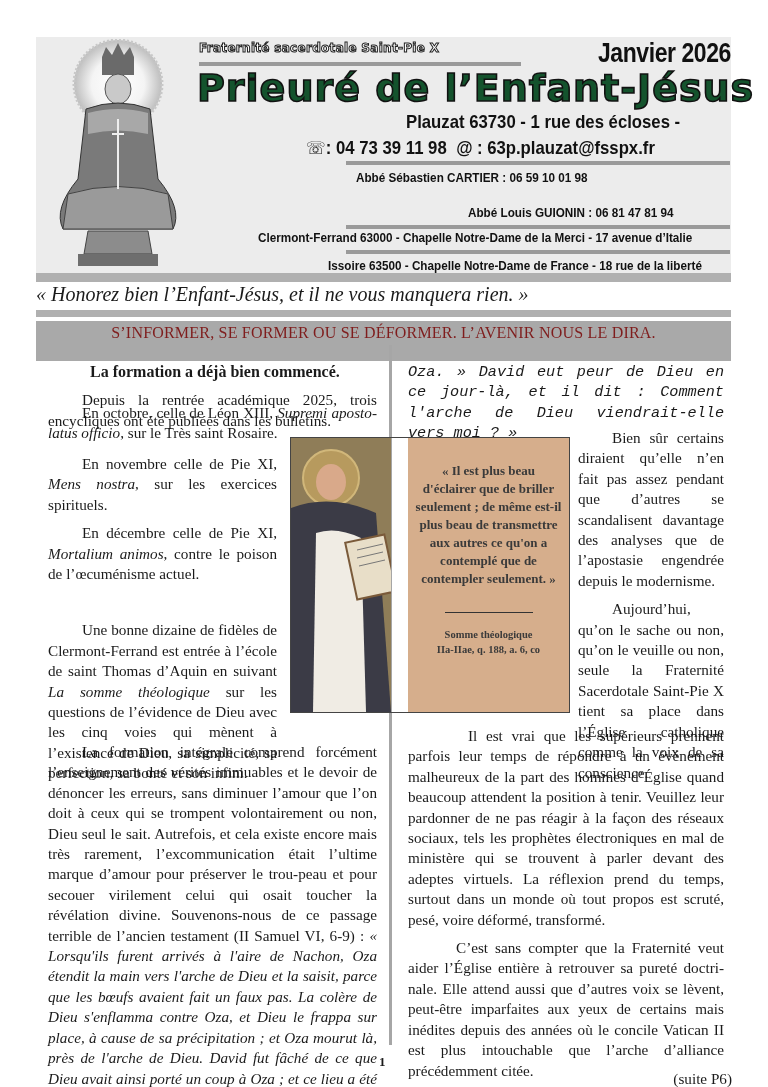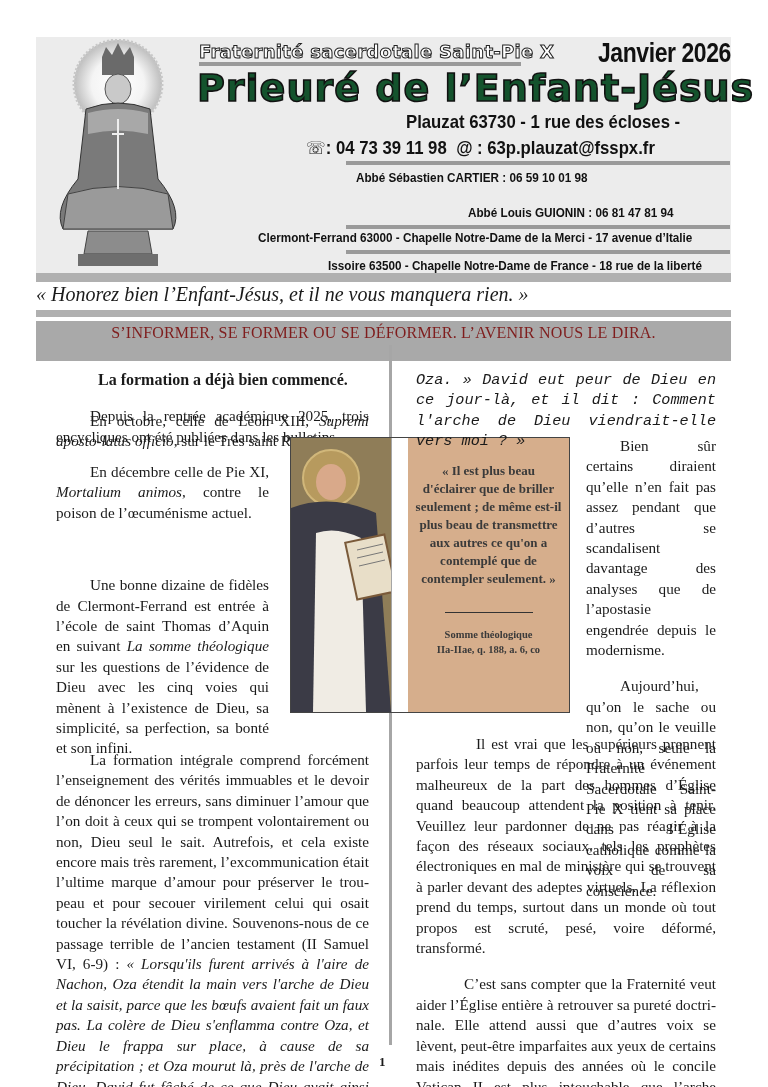--- a/index.html
+++ b/index.html
@@ -3,21 +3,21 @@
 <meta charset="utf-8">
 <style>
   html, body { margin: 0; padding: 0; background: #ffffff; }
   body { width: 768px; height: 1087px; position: relative; overflow: hidden;
          font-family: "Liberation Serif", "DejaVu Serif", serif; color: #1a1a1a; }
 
   
   .header { position: absolute; left: 36px; top: 37px; width: 695px; height: 236px; background: #ececec; }
   .statue { position: absolute; left: 12px; top: 2px; width: 145px; height: 230px; }
   .hdr-txt { position: absolute; font-family: "Liberation Sans", "DejaVu Sans", sans-serif; font-weight: bold; color: #111; white-space: nowrap; }
-  .fraternite { left: 163px; top: 4px; font-size: 18px; color: #fff; letter-spacing: 0.3px;
+  .fraternite { left: 163px; top: 4px; font-size: 12px; color: #fff; letter-spacing: 0.3px;
      -webkit-text-stroke: 1px #222; font-family: "DejaVu Sans", sans-serif; }
   .month { left: 562px; top: 0px; font-size: 28px; font-family: "Liberation Sans", sans-serif; font-weight: bold; transform: scaleX(0.82); transform-origin: left; letter-spacing: -0.5px;}
   .bar { position: absolute; height: 4px; background: #9a9a9a; }
   .prieure { left: 161px; top: 29px; font-size: 38px; color: #14532d; -webkit-text-stroke: 1.6px #111; letter-spacing: 1px;
      font-family: "DejaVu Sans", sans-serif; font-weight: bold; }
   .address { left: 370px; top: 74px; font-size: 19px; transform: scaleX(0.88); transform-origin: left; }
   .phone-line { left: 270px; top: 100px; font-size: 19px; transform: scaleX(0.88); transform-origin: left; }
   .phone-icon { font-size: 18px; font-weight: normal; }
   .abbe1 { left: 320px; top: 133px; font-size: 13px; transform: scaleX(0.9); transform-origin: left; }
   .abbe2 { left: 432px; top: 168px; font-size: 13px; transform: scaleX(0.9); transform-origin: left; }
@@ -27,21 +27,21 @@
   .bottom-bar { position: absolute; left: 36px; top: 273px; width: 695px; height: 9px; background: #b0b0b0; }
   .motto { position: absolute; left: 36px; top: 283px; width: 695px; text-align: left;
            font-style: italic; font-size: 20px; font-family: "Liberation Serif", serif; }
   .motto-bar { position: absolute; left: 36px; top: 310px; width: 695px; height: 7px; background: #b0b0b0; }
   .headline { position: absolute; left: 36px; top: 321px; width: 695px; height: 40px; background: #a9a9a9;
               text-align: center; font-size: 16px; line-height: 24px; font-weight: normal; color: #7f1d1d; letter-spacing: 0.2px; }
 
   .col-divider { position: absolute; left: 389px; top: 345px; width: 3px; height: 700px; background: #a6a6a6; }
 
   .text { position: absolute; font-size: 15.2px; line-height: 20.4px; text-align: justify; }
-  .text p { margin: 16px; text-indent: 34px; }
+  .text p { margin: 8px; text-indent: 34px; }
   .text p.noind { text-indent: 0; font-family: Liberation Mono, monospace; }
   .text .gap { height: 20px; }
   .text i { font-style: italic; }
   .heading { font-weight: bold; font-size: 16px; text-indent: 42px !important; }
 
   .col1a { left: 40px; top: 354px; width: 345px; }
   .col1c { left: 40px; top: 734px; width: 345px; }
   .col2a { left: 400px; top: 354px; width: 332px; }
   .col2b { left: 570px; top: 420px; width: 162px; }
   .col2c { left: 400px; top: 718px; width: 332px; }
@@ -104,20 +104,21 @@
 <div class="col-divider"></div>
 
 <div class="text col1a">
   <p class="heading">La formation a déjà bien commencé.</p>
   <p>Depuis la rentrée académique 2025, trois encycliques ont été publiées dans les bulletins.</p>
 </div>
 <div class="text" style="left:40px; top:395px; width:345px;">
   <p><span>En octobre, celle de Léon XIII, </span><i>Supremi aposto-latus officio</i><span>, sur le Très saint Rosaire.</span></p>
 </div>
 <div class="text" style="left:40px; top:446px; width:245px;">
+  <p><span>En novembre celle de Pie XI, </span><i>Mens nostra</i><span>, sur les exercices spirituels.</span></p>
   <p><span>En décembre celle de Pie XI, </span><i>Mortalium animos</i><span>, contre le poison de l’œcuménisme actuel.</span></p>
   <div class="gap"></div>
   <p><span>Une bonne dizaine de fidèles de Clermont-Ferrand est entrée à l’école de saint Thomas d’Aquin en suivant </span><i>La somme théologique</i><span> sur les questions de l’évidence de Dieu avec les cinq voies qui mènent à l’existence de Dieu, sa simplicité, sa perfection, sa bonté et son infini.</span></p>
 </div>
 <div class="text col1c">
   <p><span>La formation intégrale comprend forcément l’enseignement des vérités immuables et le devoir de dénoncer les erreurs, sans diminuer l’amour que l’on doit à ceux qui se trompent volontairement ou non, Dieu seul le sait. Autrefois, et cela existe encore mais très rarement, l’excommunication était l’ultime marque d’amour pour préserver le trou-peau et pour secouer virilement celui qui osait toucher la révélation divine. Souvenons-nous de ce passage terrible de l’ancien testament (II Samuel VI, 6-9) : </span><i>« Lorsqu'ils furent arrivés à l'aire de Nachon, Oza étendit la main vers l'arche de Dieu et la saisit, parce que les bœufs avaient fait un faux pas. La colère de Dieu s'enflamma contre Oza, et Dieu le frappa sur place, à cause de sa précipitation ; et Oza mourut là, près de l'arche de Dieu. David fut fâché de ce que Dieu avait ainsi porté un coup à Oza ; et ce lieu a été appelé jusqu'à ce jour Phéréts-</i></p>
 </div>
 
 <div class="quote-box">
   <div class="painting">

